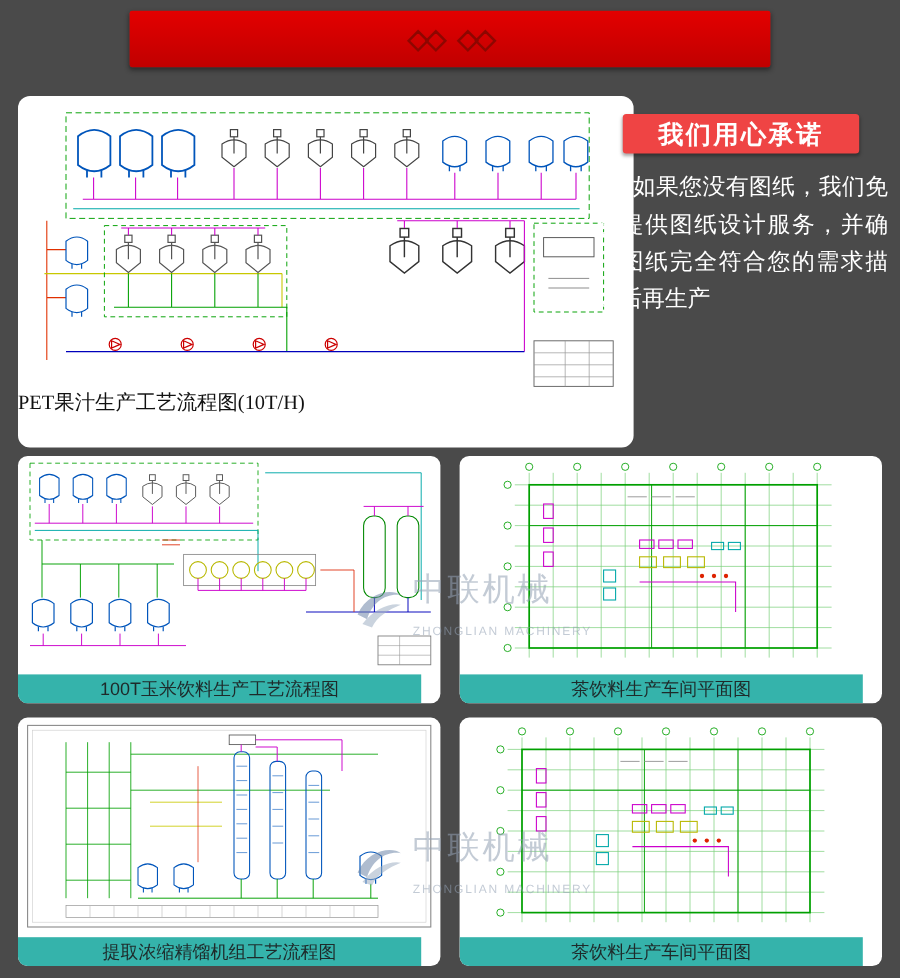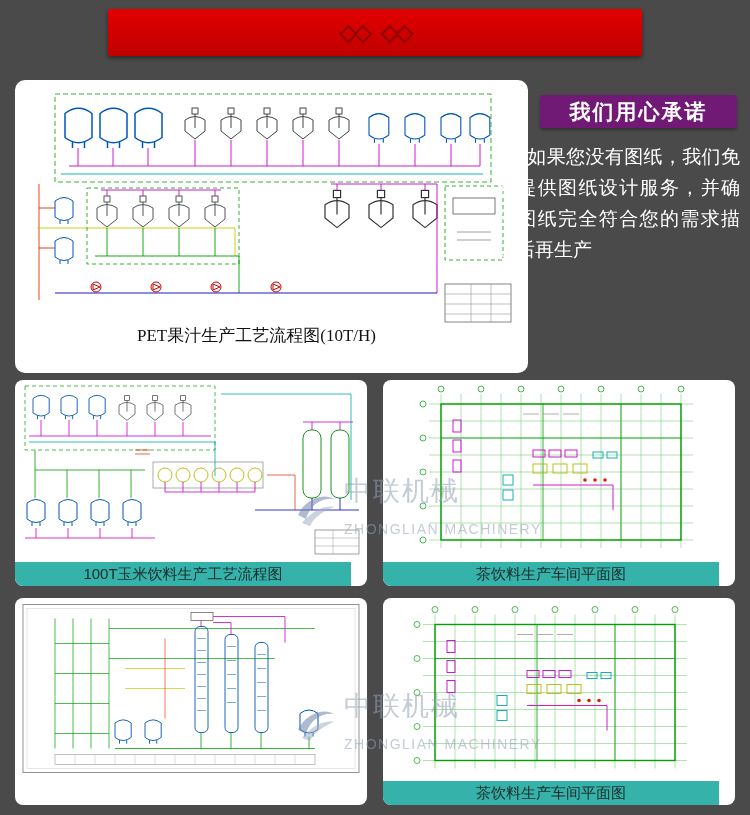--- a/index.html
+++ b/index.html
@@ -20,29 +20,29 @@
   .banner-title { color: #fff; font-size: 30px; font-weight: bold; letter-spacing: 3px; }
   .decor { color: #8d0600; font-size: 23px; font-weight: bold; letter-spacing: -3px; }
 
   
   .main-panel {
     position: absolute; left: 15px; top: 80px; width: 513px; height: 293px;
     background: #fff; border-radius: 10px;
   }
   .main-panel svg { position: absolute; left: 10px; top: 8px; }
   .main-caption {
-    position: absolute; left: 0; right: 30px; bottom: 26px; text-align: center;
+    position: absolute; left: 0; right: 30px; bottom: 26px; text-align: left;
     font-family: "Liberation Serif", serif; font-size: 17px; color: #111;
   }
 
   
   .promise { position: absolute; left: 497px; top: 95px; width: 243px; }
   .promise-title {
-    width: 197px; height: 33px; margin-left: 43px;
-    background: #701a75; color: #fff; font-size: 21px; font-weight: bold;
+    width: 197px; height: 33px; margin-left: 22px;
+    background: #ef4444; color: #fff; font-size: 21px; font-weight: bold;
     display: flex; align-items: center; justify-content: center;
     border-radius: 3px; letter-spacing: 2px; box-shadow: 0 2px 3px rgba(0,0,0,.35);
   }
   .promise p {
     margin-top: 13px; color: #fff; font-size: 19px; line-height: 31px;
     text-align: justify;
   }
 
   
   .card {
@@ -62,21 +62,21 @@
   }
 
   
   .watermark {
     position: absolute; display: flex; align-items: center; gap: 6px;
     opacity: .55; pointer-events: none; z-index: 5;
   }
   .wm-mid { left: 292px; top: 478px; }
   .wm-bot { left: 292px; top: 693px; }
   .wm-text { font-size: 27px; font-weight: normal; color: #93a1b4; letter-spacing: 2px; line-height: 1; }
-  .wm-sub  { font-size: 14px; color: #93a1b4; letter-spacing: 1.5px; margin-top: 16px; }
+  .wm-sub  { font-size: 10px; color: #93a1b4; letter-spacing: 1.5px; margin-top: 16px; }
 </style>
 </head>
 <body>
 
 <svg width="0" height="0" style="position:absolute" aria-hidden="true">
   <defs>
     <g id="tankV" fill="none">
       <path d="M0,5 Q9,-2 18,5 V21 Q9,28 0,21 Z"></path>
       <path d="M5,24 V28 M13,24 V28"></path>
     </g>
@@ -263,20 +263,21 @@
       <use href="#tankV" transform="translate(100,120) scale(.9)" stroke="#0055bb"></use>
       <use href="#tankV" transform="translate(130,120) scale(.9)" stroke="#0055bb"></use>
       <use href="#tankV" transform="translate(285,110)" stroke="#0055bb"></use>
       <path d="M100,150 H300 M186,134 V150 M216,134 V150 M246,134 V150 M294,138 V150" stroke="#00a000" stroke-width="0.8" fill="none"></path>
       <path d="M110,70 H170 M110,90 H170" stroke="#c8c800" stroke-width="0.7" fill="none"></path>
       <path d="M150,40 V120" stroke="#dd2200" stroke-width="0.6" fill="none"></path>
       <rect x="40" y="156" width="260" height="10" fill="none" stroke="#999" stroke-width="0.6"></rect>
       <path d="M60,156 V166 M80,156 V166 M100,156 V166 M120,156 V166 M140,156 V166 M160,156 V166 M180,156 V166 M200,156 V166 M220,156 V166 M240,156 V166 M260,156 V166 M280,156 V166" stroke="#bbb" stroke-width="0.5" fill="none"></path>
     </svg>
   </div>
+  <div class="card-caption">提取浓缩精馏机组工艺流程图</div>
 </div>
 
 <div class="card card-d">
   <div class="card-img">
     <svg viewBox="0 0 352 182">
         <use href="#planDraw" transform="translate(-6,2)"></use>
       </svg>
   </div>
   <div class="card-caption">茶饮料生产车间平面图</div>
 </div>

